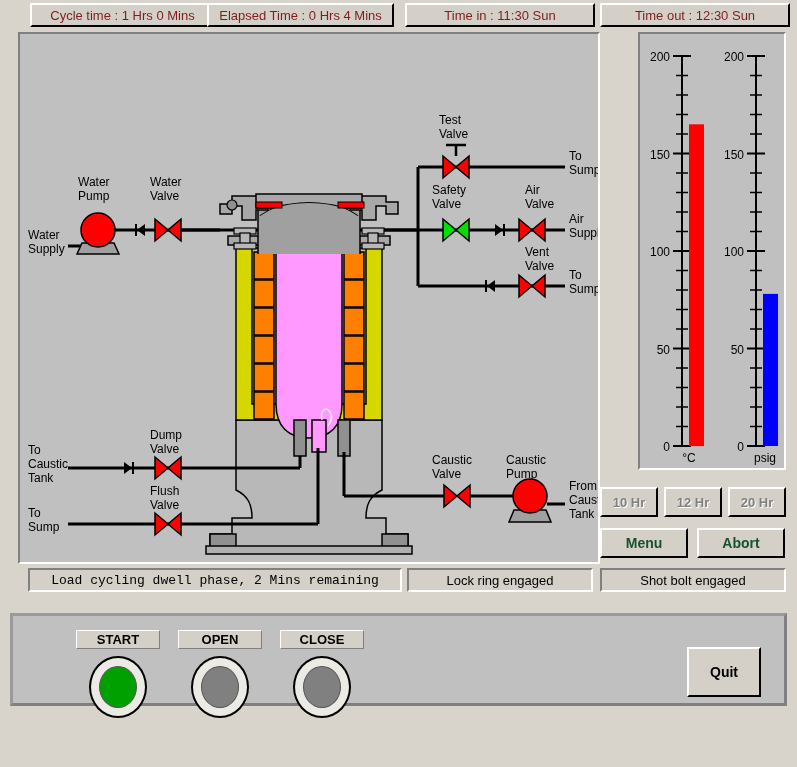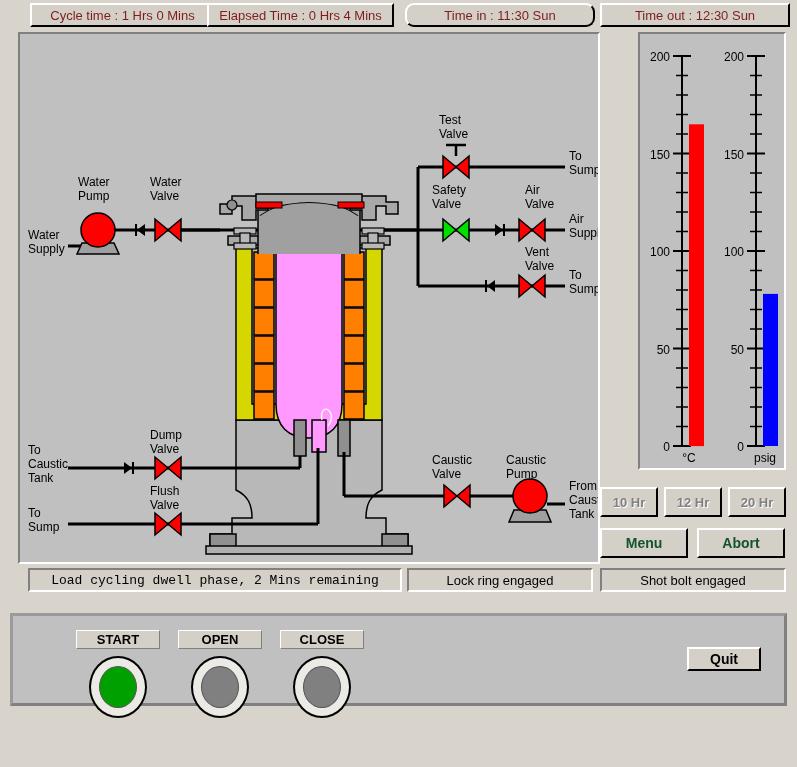--- a/index.html
+++ b/index.html
@@ -132,33 +132,33 @@
   .lamp > i {
     display: block;
     width: 38px; height: 42px;
     border-radius: 50%;
     border: 1px solid #555;
     box-sizing: border-box;
   }
   #quitbtn {
     position: absolute;
     left: 687px; top: 647px;
-    width: 74px; height: 24px;
+    width: 74px; height: 50px;
     display: flex; align-items: center; justify-content: center;
     font-size: 14px; font-weight: bold; color: #000;
   }
 </style>
 </head>
 <body>
 
 <div id="screen">
 
   <div class="hdr btn-out" style="left:30px; top:3px; width:185px;">Cycle time : 1 Hrs 0 Mins</div>
   <div class="hdr btn-out" style="left:207px; top:3px; width:187px;">Elapsed Time : 0 Hrs 4 Mins</div>
-  <div class="hdr btn-out" style="left:405px; top:3px; width:190px;border-radius:9px;">Time in : 11:30 Sun</div>
+  <div class="hdr btn-out" style="left:405px; top:3px; width:190px;">Time in : 11:30 Sun</div>
   <div class="hdr btn-out" style="left:600px; top:3px; width:190px;">Time out : 12:30 Sun</div>
 
   <div id="diagram">
     <svg width="578" height="528" viewBox="0 0 578 528">
 
       <defs>
 
         <g id="vr">
           <path d="M -13,-11 L -13,11 L 0,0 Z" fill="#ff0000" stroke="#000" stroke-width="1.5"></path>
           <path d="M 13,-11 L 13,11 L 0,0 Z" fill="#ff0000" stroke="#000" stroke-width="1.5"></path>

